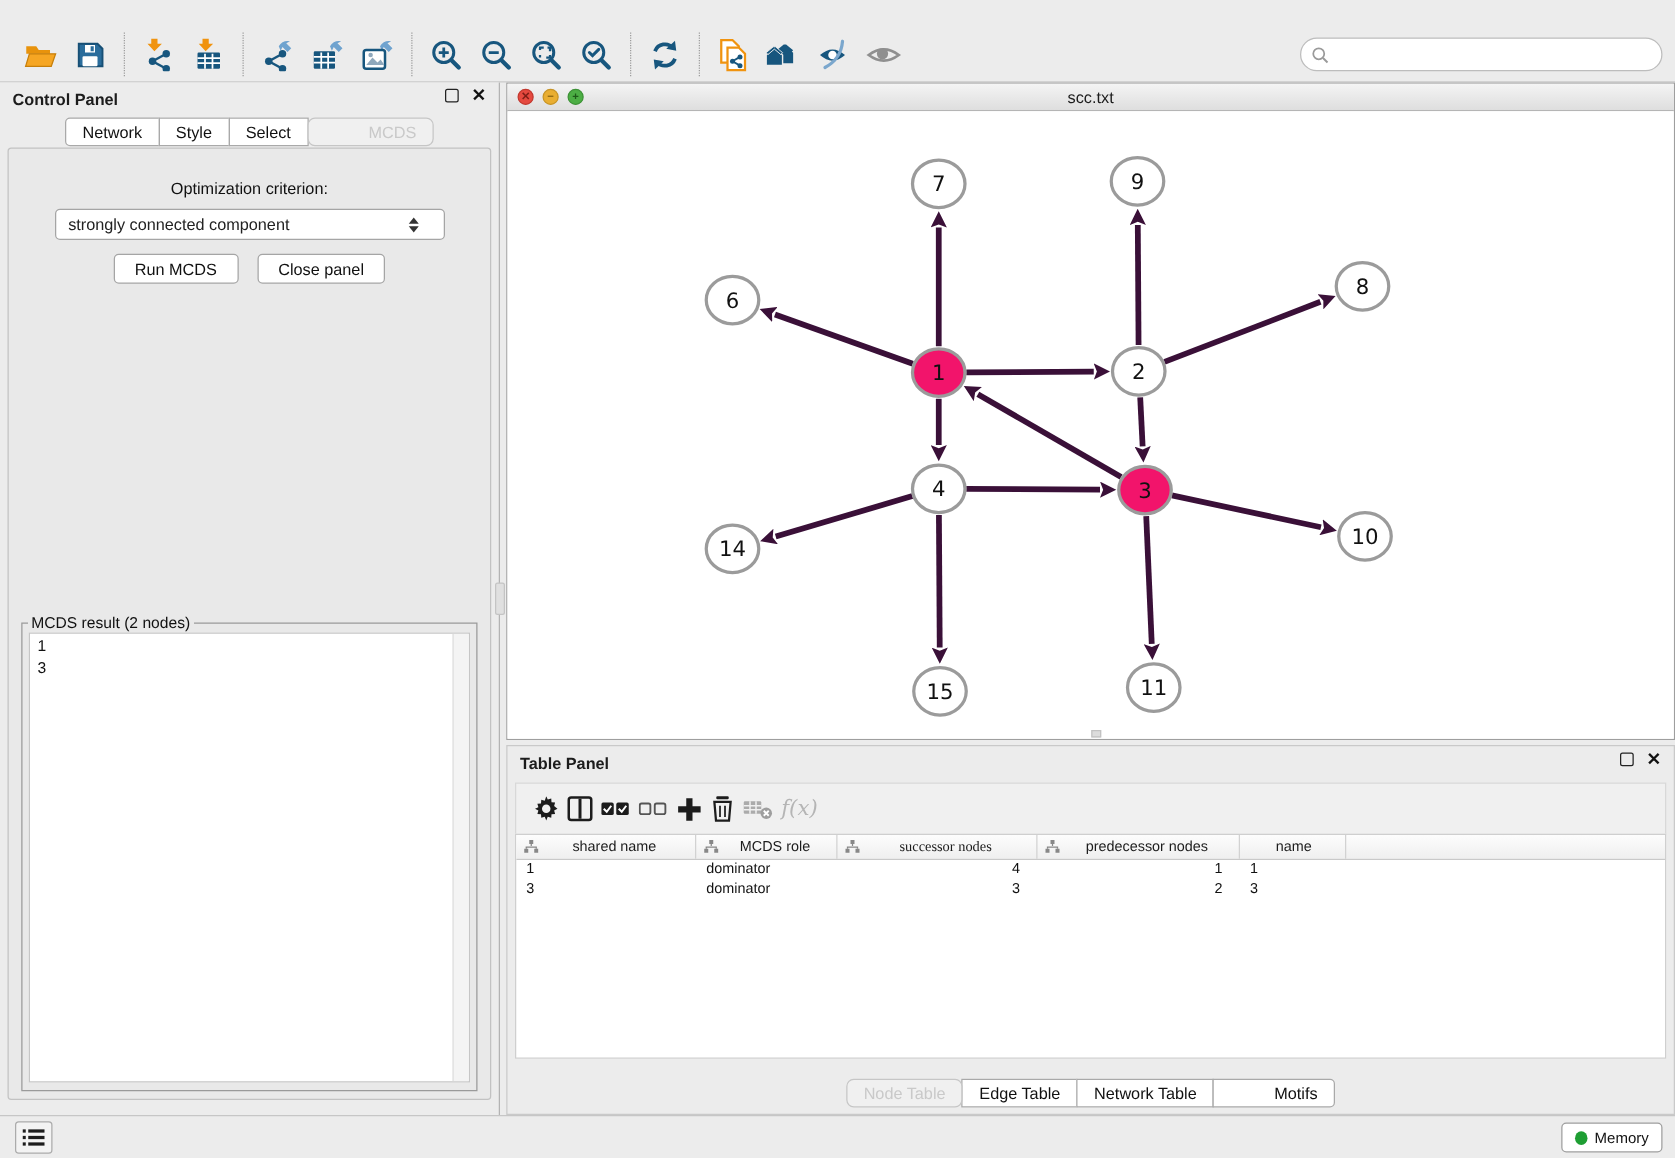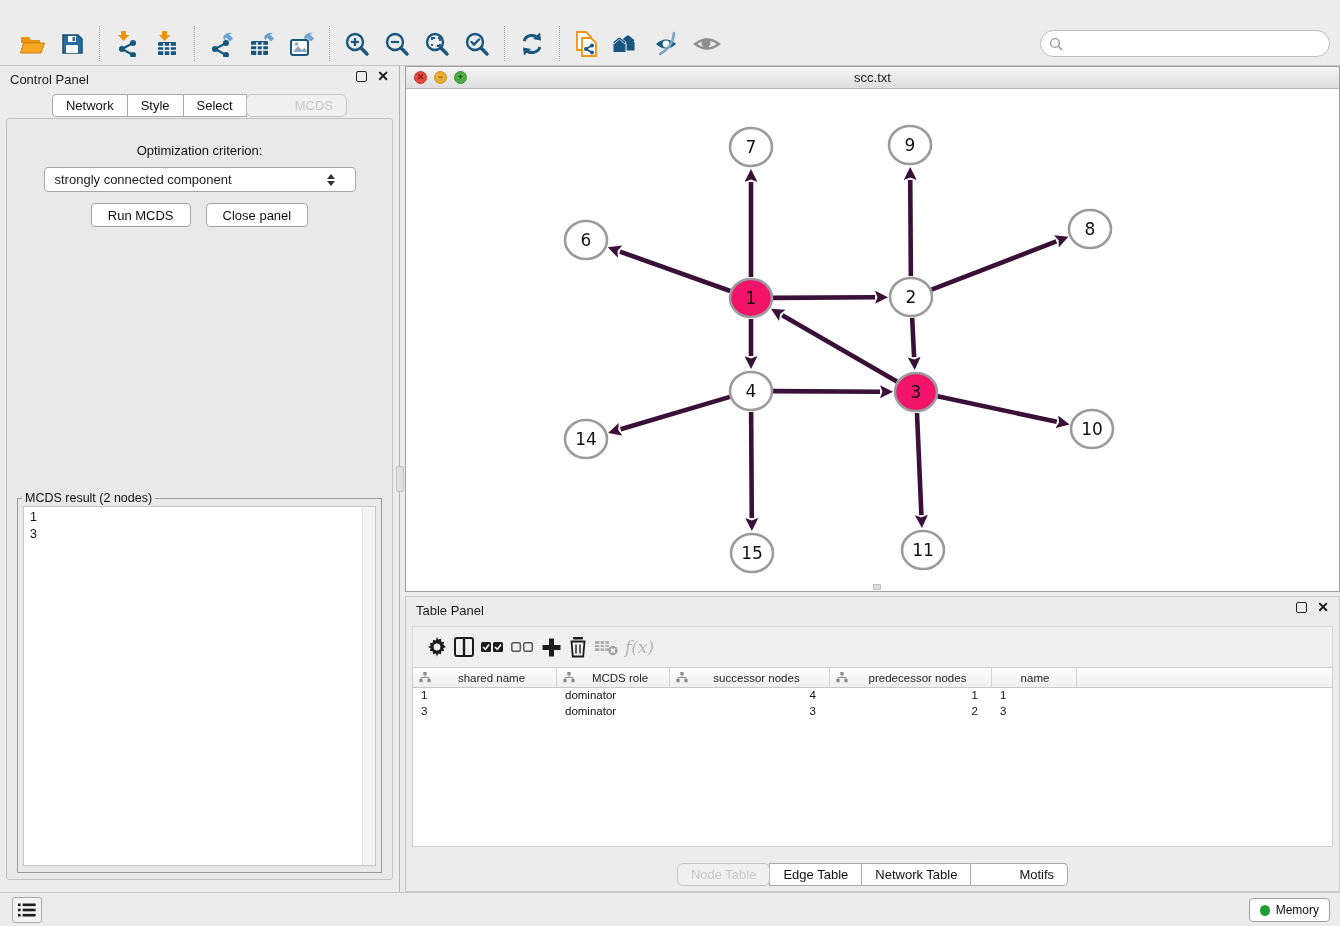--- a/index.html
+++ b/index.html
@@ -24,21 +24,21 @@
   .tb-sep { align-self:stretch; margin:4px 7px; border-left:1px dotted #9D9D9D; }
   #search-box { position:absolute; right:10px; top:8px; width:290px; height:27px;
     background:#fff; border:1px solid #BDBDBD; border-radius:14px;
     display:flex; align-items:center; padding-left:8px; }
   #search-box input { border:none; outline:none; flex:1; font-size:13px; background:transparent; margin-left:5px; }
 
   
   #control-panel { position:absolute; left:0; top:66px; width:400px; height:826px;
     background:#ECECEC; border-right:1px solid #B3B3B3; }
   .panel-header { position:relative; height:28px; }
-  .panel-title { position:absolute; left:10px; top:6px; font-size:13px; color:#1c1c1c; }
+  .panel-title { position:absolute; left:10px; top:6px; font-size:13px; color:#1c1c1c;font-weight:bold; }
   .panel-btns { position:absolute; right:10px; top:5px; display:flex; gap:10px; align-items:center; }
   .float-btn { width:11px; height:11px; border:1.5px solid #222; border-radius:2px; }
   .close-btn { font-size:14px; font-weight:bold; color:#111; line-height:11px; }
 
   .tabrow { display:flex; justify-content:center; }
   .tab { border:1px solid #A9A9A9; background:#fff; padding:3px 13px; font-size:13px;
     margin-left:-1px; color:#111; position:relative; }
   .tab:first-child { border-radius:4px 0 0 4px; margin-left:0; }
   .tab:last-child { border-radius:0 4px 4px 0;padding-left:48px; }
   .tab.active { background:#F0F0F0; color:#C9C9C9; border-color:#C6C6C6; border-radius:6px; z-index:1; }
@@ -483,21 +483,21 @@
           </div>
           <div class="th" style="width: 113px;">
             <svg width="12" height="11" viewBox="0 0 12 11" style="flex:0 0 auto">
               <path d="M6 3.2 v1.6 M2 7 V5.6 h8 V7" fill="none" stroke="#888" stroke-width="1"></path>
               <rect x="4.4" y="0" width="3.2" height="3.2" fill="#888"></rect>
               <rect x="0.4" y="7" width="3.2" height="3.2" fill="#888"></rect>
               <rect x="8.4" y="7" width="3.2" height="3.2" fill="#888"></rect>
             </svg>
             <span class="th-text">MCDS role</span>
           </div>
-          <div class="th" style="width: 160px;">
+          <div class="th" style="width: 160px; font-family: Liberation Serif, serif;">
             <svg width="12" height="11" viewBox="0 0 12 11" style="flex:0 0 auto">
               <path d="M6 3.2 v1.6 M2 7 V5.6 h8 V7" fill="none" stroke="#888" stroke-width="1"></path>
               <rect x="4.4" y="0" width="3.2" height="3.2" fill="#888"></rect>
               <rect x="0.4" y="7" width="3.2" height="3.2" fill="#888"></rect>
               <rect x="8.4" y="7" width="3.2" height="3.2" fill="#888"></rect>
             </svg>
             <span class="th-text">successor nodes</span>
           </div>
           <div class="th" style="width: 162px;">
             <svg width="12" height="11" viewBox="0 0 12 11" style="flex:0 0 auto">

